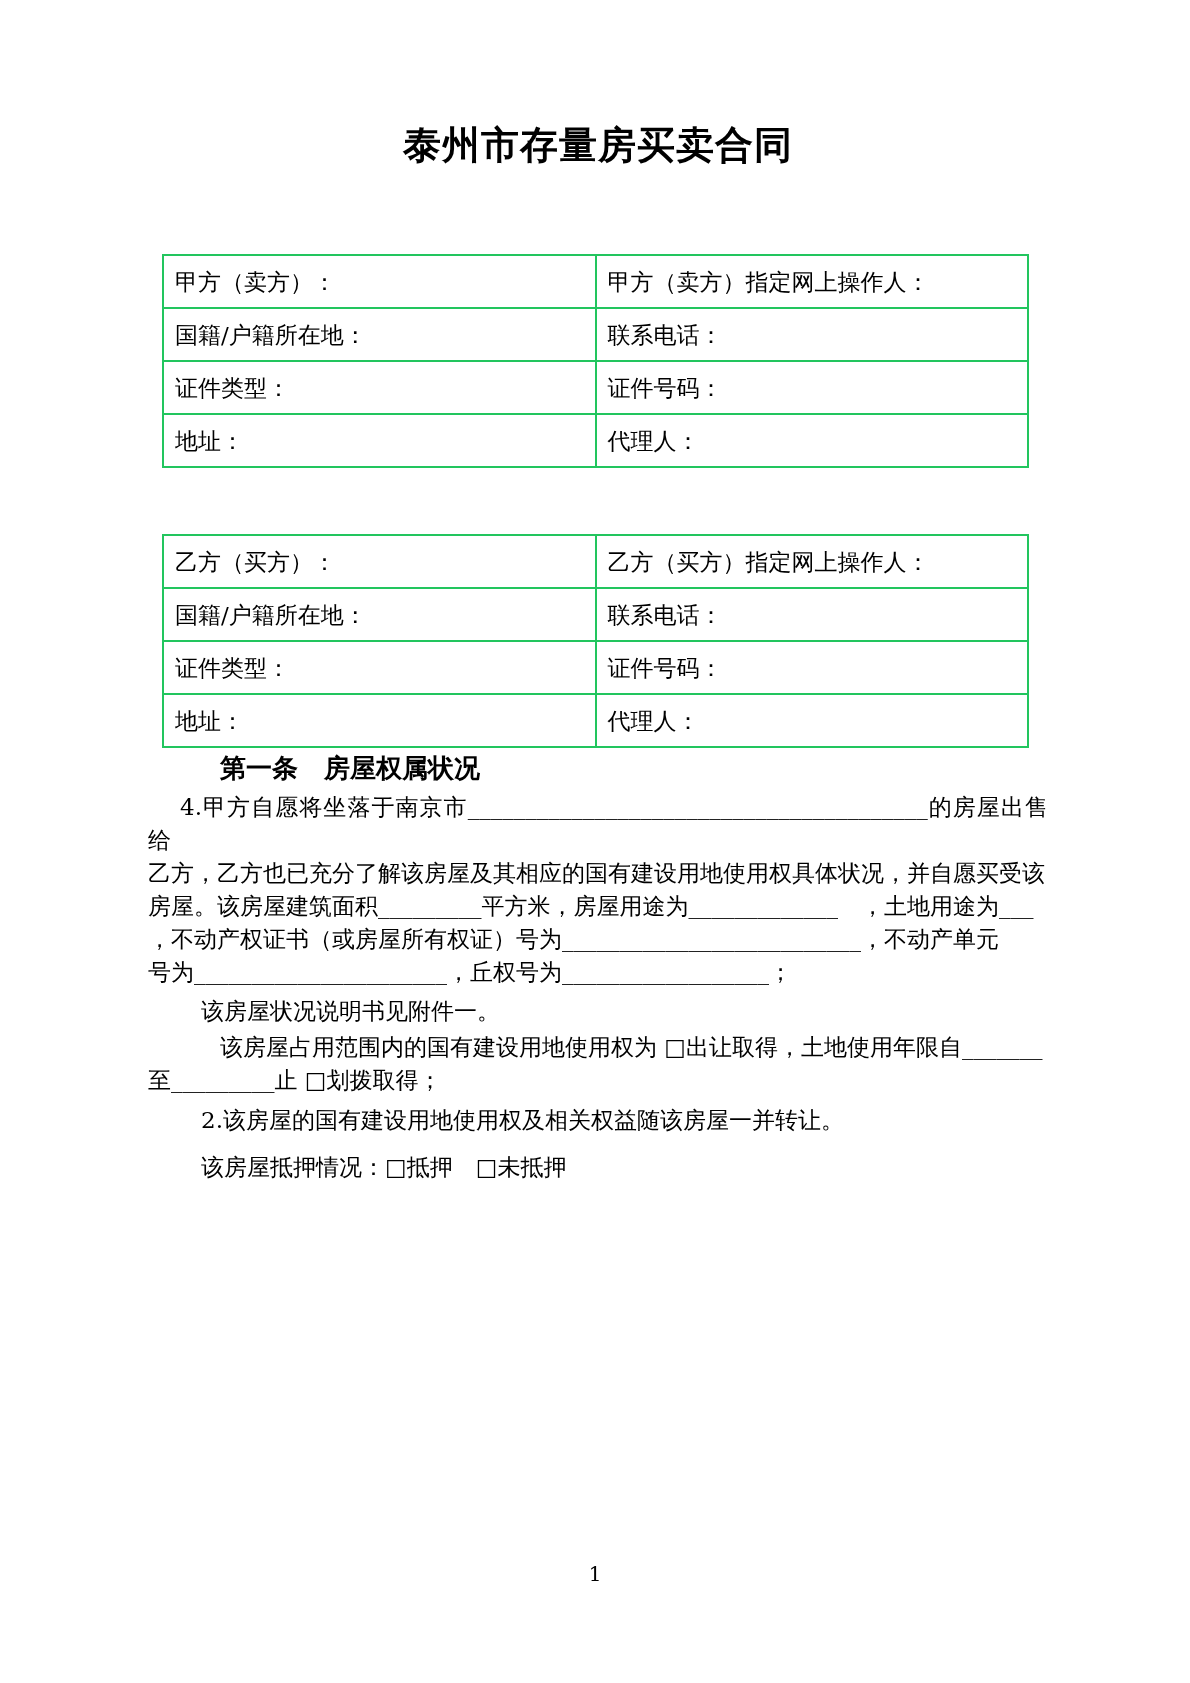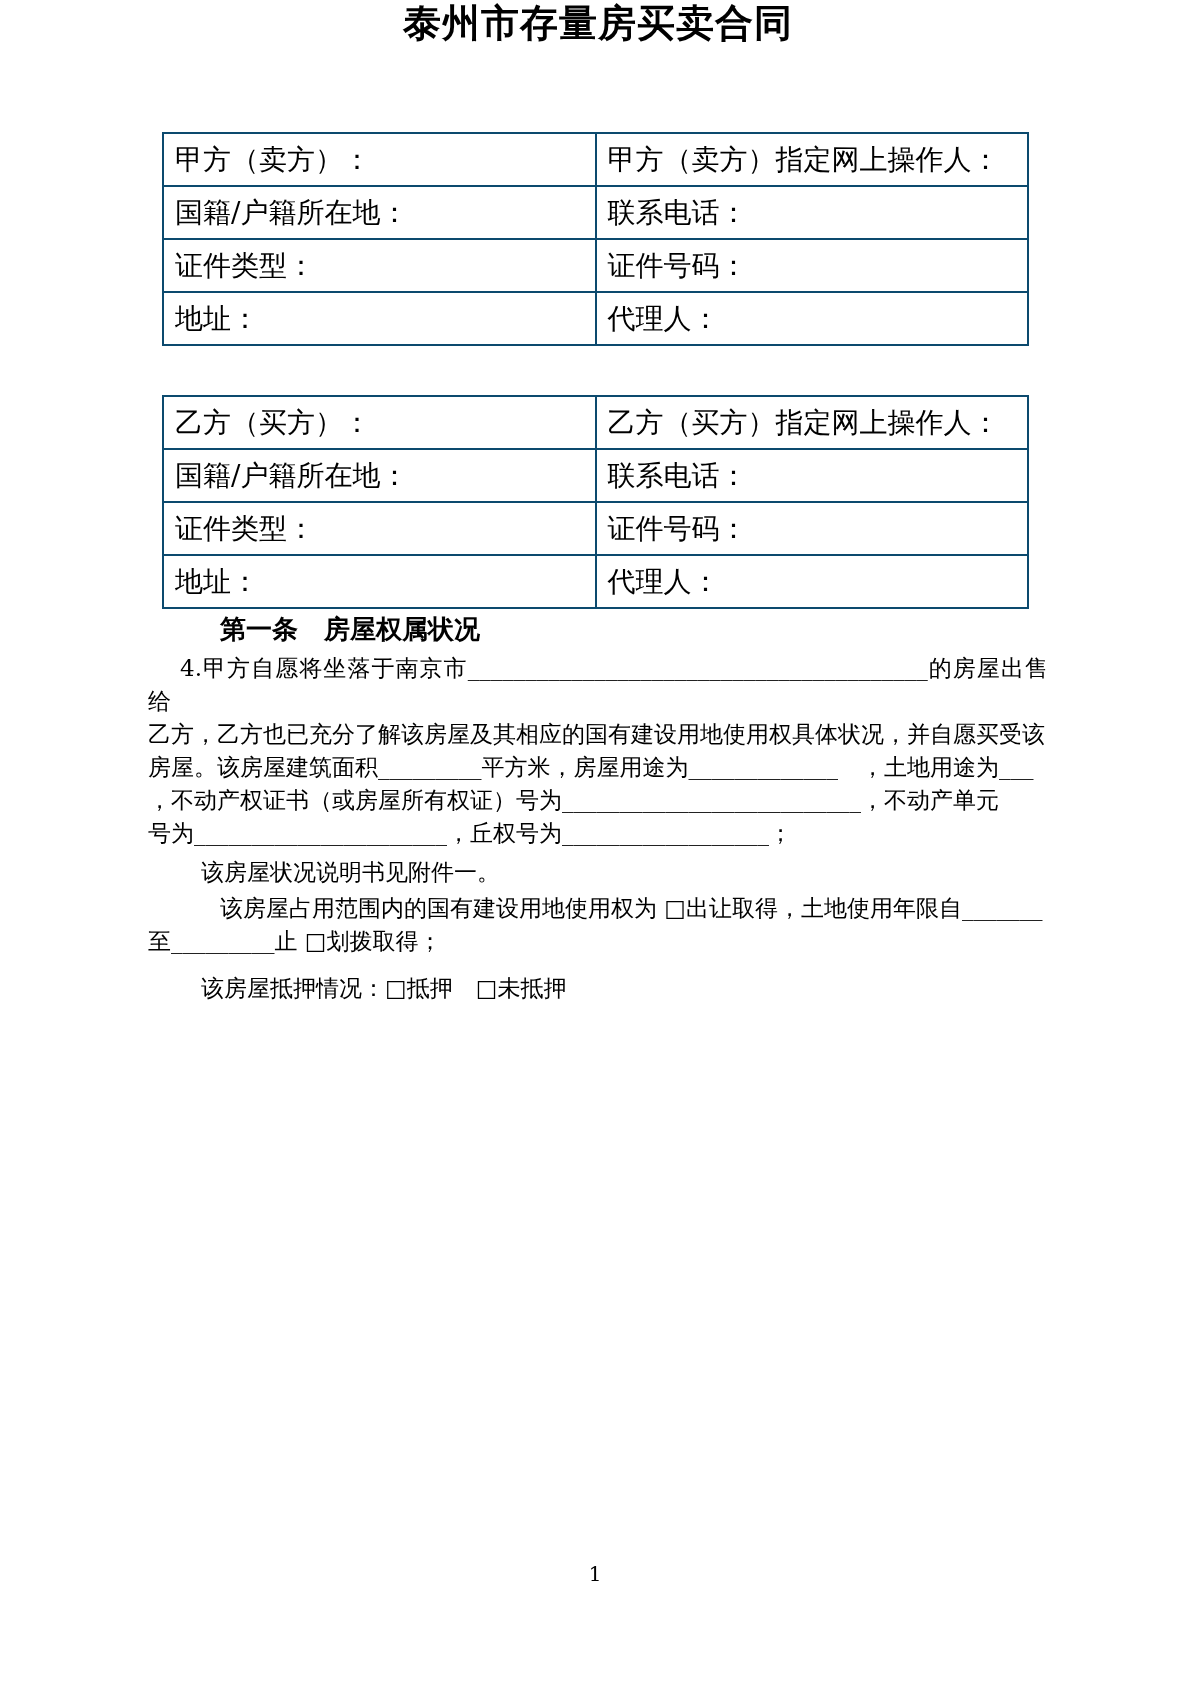--- a/index.html
+++ b/index.html
@@ -14,20 +14,21 @@
     margin: 0 auto;
     background: #ffffff;
     color: #000000;
     font-family: "DejaVu Serif", "Liberation Serif", serif;
     box-sizing: border-box;
     padding: 0 142px 0 148px;
     overflow: hidden;
   }
   .doc-title {
     margin: 0;
+    padding-top: 122px;
     font-size: 38px;
     line-height: 46px;
     font-weight: bold;
     text-align: center;
     letter-spacing: 1px;
   }
   .intro {
     margin: 56px 0 0 34px;
     font-size: 26px;
     line-height: 48px;
@@ -45,29 +46,29 @@
   .chapter-heading.second {
     margin-top: 49px;
   }
   table.party-table {
     border-collapse: collapse;
     table-layout: fixed;
     width: 867px;
     margin: 86px 0 0 14px;
   }
   table.party-table.second {
-    margin-top: 49px;
+    margin-top: 66px;
   }
   table.party-table td {
     width: 50%;
     height: 51px;
-    border: 2px solid #0c4a6e;
+    border: 2px solid #22c55e;
     vertical-align: middle;
     padding: 0 6px 0 11px;
-    font-size: 28px;
+    font-size: 23px;
     line-height: 28px;
   }
   .section-heading {
     margin: 4px 0 0 0;
     font-size: 26px;
     line-height: 33px;
     font-weight: bold;
   }
   .section-heading.first {
     text-indent: 72px;
@@ -156,19 +157,20 @@
 乙方，乙方也已充分了解该房屋及其相应的国有建设用地使用权具体状况，并自愿买受该
 房屋。该房屋建筑面积_________平方米，房屋用途为_____________　，土地用途为___
 ，不动产权证书（或房屋所有权证）号为__________________________，不动产单元
 号为______________________，丘权号为__________________；</p>
 
   <p class="body-para attachment">该房屋状况说明书见附件一。</p>
 
   <p class="body-para land-use">该房屋占用范围内的国有建设用地使用权为 □出让取得，土地使用年限自_______
 至_________止 □划拨取得；</p>
 
+  <p class="body-para clause2">2.该房屋的国有建设用地使用权及相关权益随该房屋一并转让。</p>
 
 
   <p class="body-para mortgage">该房屋抵押情况：□抵押　□未抵押</p>
 
   <div class="page-number">1</div>
 
 </div>
 
 </body></html>

